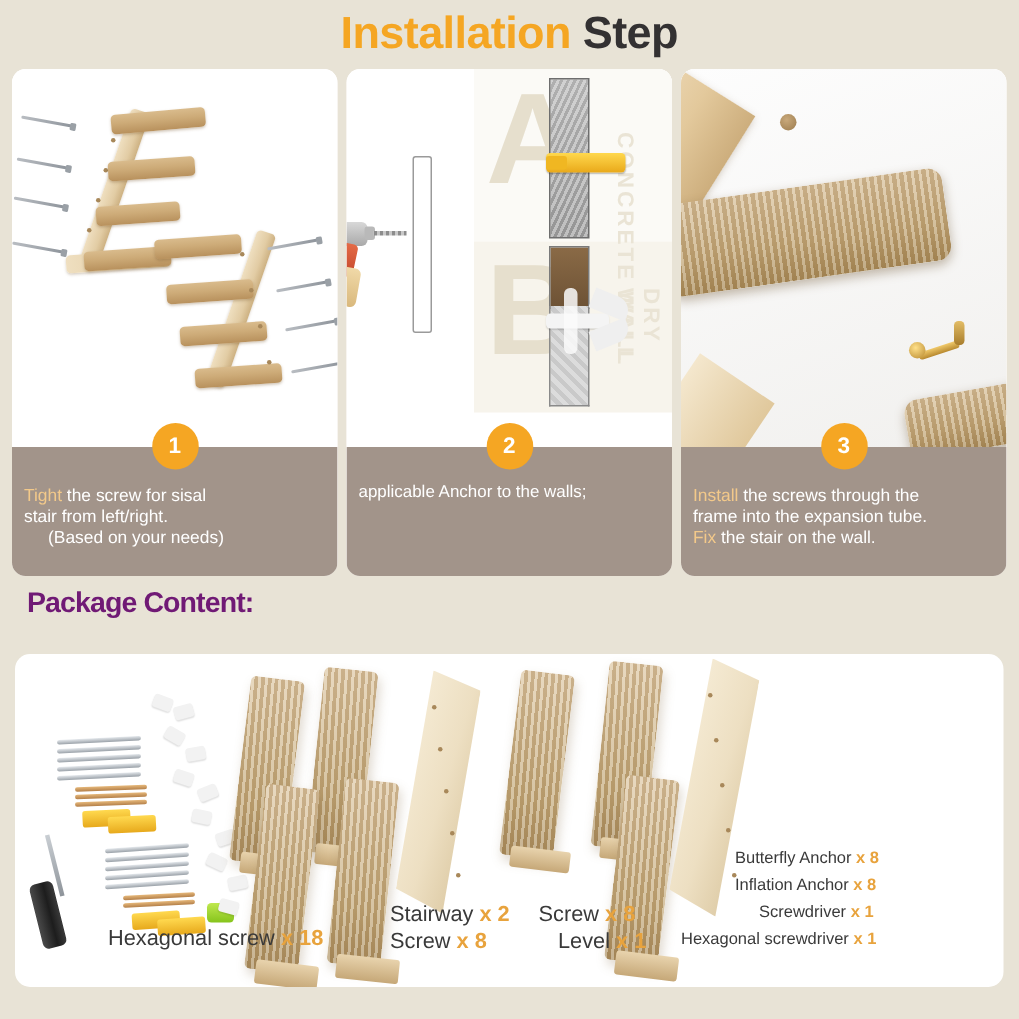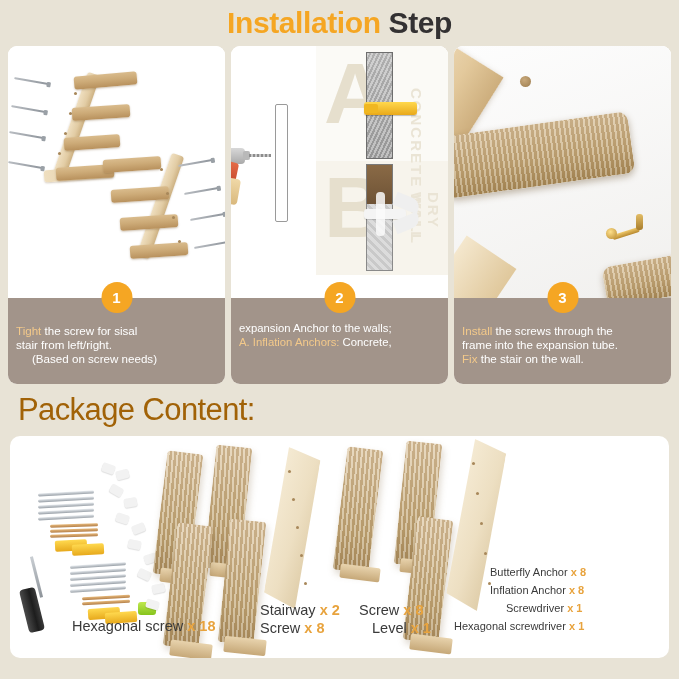--- a/index.html
+++ b/index.html
@@ -42,21 +42,21 @@
     width:31px;height:31px;border-radius:50%;
     background:#f5a623;color:#fff;
     font-size:15px;font-weight:bold;text-align:center;line-height:31px;
     z-index:5;
   }
   .indent{padding-left:16px;display:inline-block;}
 
   
   .pkg-title{
     position:absolute;left:18px;top:392px;
-    font-size:31px;font-weight:normal;color:#a16207;letter-spacing:-0.6px;
+    font-size:19px;font-weight:bold;color:#701a75;letter-spacing:-0.6px;
   }
 
   
   .pkg{
     position:absolute;left:10px;top:436px;width:659px;height:222px;
     background:#fff;border-radius:10px;overflow:hidden;
   }
   .pkg-photo{position:absolute;inset:0;overflow:hidden;}
 
   .labels{position:absolute;left:0;top:0;width:659px;height:222px;}
@@ -211,21 +211,21 @@
         <div class="scr" style="left:176px;top:144px;width:34px;transform:rotate(-10deg);"></div>
         <div class="scr" style="left:182px;top:170px;width:34px;transform:rotate(-10deg);"></div>
         <div class="scr" style="left:186px;top:198px;width:34px;transform:rotate(-10deg);"></div>
       </div>
       <div class="caption">
         <span class="badge">1</span>
         <div>
           <span class="hl">Tight</span><span> the screw for sisal</span>
         </div>
         <div>stair from left/right.</div>
-        <div class="indent">(Based on screw needs)</div>
+        <div class="indent">(Based on your needs)</div>
       </div>
     </div>
 
     <div class="step">
       <div class="photo">
 
         <div class="wallbar" style="left:44px;top:58px;width:11px;height:116px;"></div>
         <div class="drill">
           <div class="abs" style="left:-8px;top:102px;width:22px;height:16px;border-radius:4px;background:linear-gradient(180deg,#d8d8d8,#a9a9a9);"></div>
           <div class="abs" style="left:12px;top:105px;width:7px;height:9px;border-radius:2px;background:#b9b9b9;"></div>
@@ -251,24 +251,21 @@
           <div class="bfly">
             <div class="abs" style="left:48px;top:163px;width:42px;height:10px;border-radius:3px;background:#f4f4f4;box-shadow:0 1px 1px rgba(0,0,0,.15);"></div>
             <div class="abs" style="left:78px;top:150px;width:26px;height:14px;border-radius:0 10px 0 0;background:#efefef;transform:rotate(22deg);"></div>
             <div class="abs" style="left:78px;top:170px;width:26px;height:14px;border-radius:0 0 10px 0;background:#efefef;transform:rotate(-22deg);"></div>
             <div class="abs" style="left:60px;top:146px;width:9px;height:44px;border-radius:4px;background:#fafafa;opacity:.85;"></div>
           </div>
         </div>
       </div>
       <div class="caption cap2">
         <span class="badge">2</span>
-        <div>expansion Anchor to the walls;</div>
-        <div>
-          <span class="hl">A. Inflation Anchors:</span><span> Concrete,</span>
-        </div>
+        <div>applicable Anchor to the walls;</div>
       </div>
     </div>
 
     <div class="step">
       <div class="photo">
         <div class="abs" style="inset:0;background:linear-gradient(160deg,#fdfdfd,#f1f0ee);"></div>
         <div class="woodframe" style="left:-20px;top:-12px;width:82px;height:300px;transform:rotate(32deg);transform-origin:top left;"></div>
         <div class="abs" style="left:66px;top:30px;width:11px;height:11px;border-radius:50%;background:radial-gradient(circle at 40% 35%,#c9a97b,#9b7b4d);"></div>
         <div class="sisal" style="left:-12px;top:78px;width:190px;height:62px;transform:rotate(-8deg);"></div>
         <div class="goldscrew">

